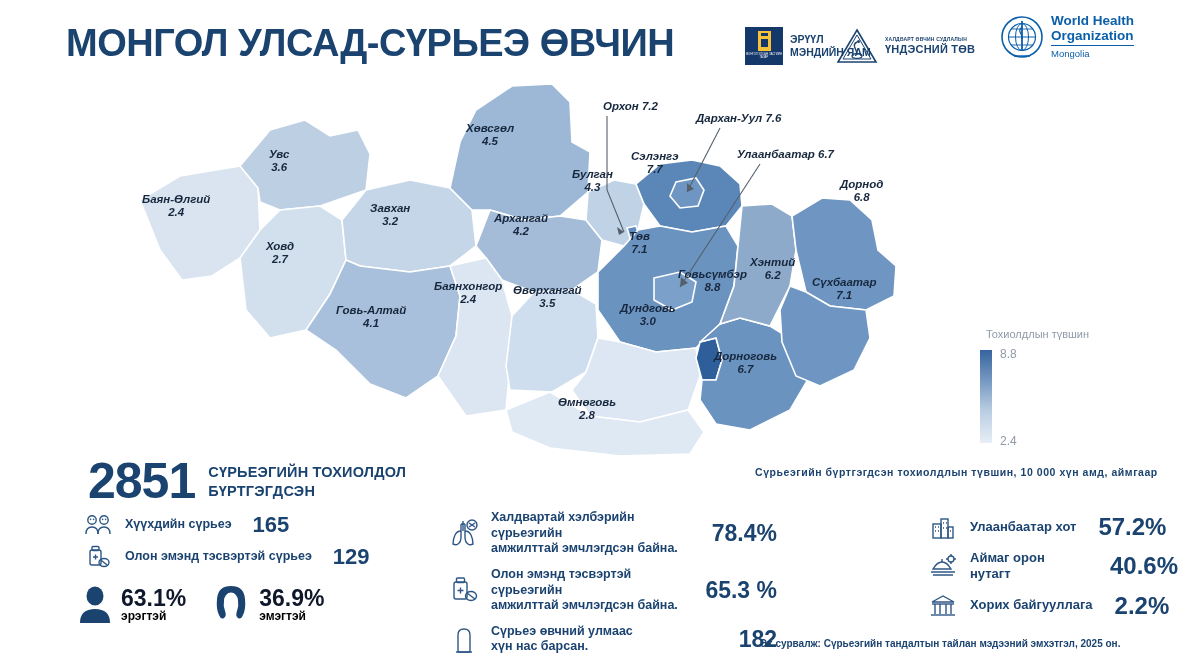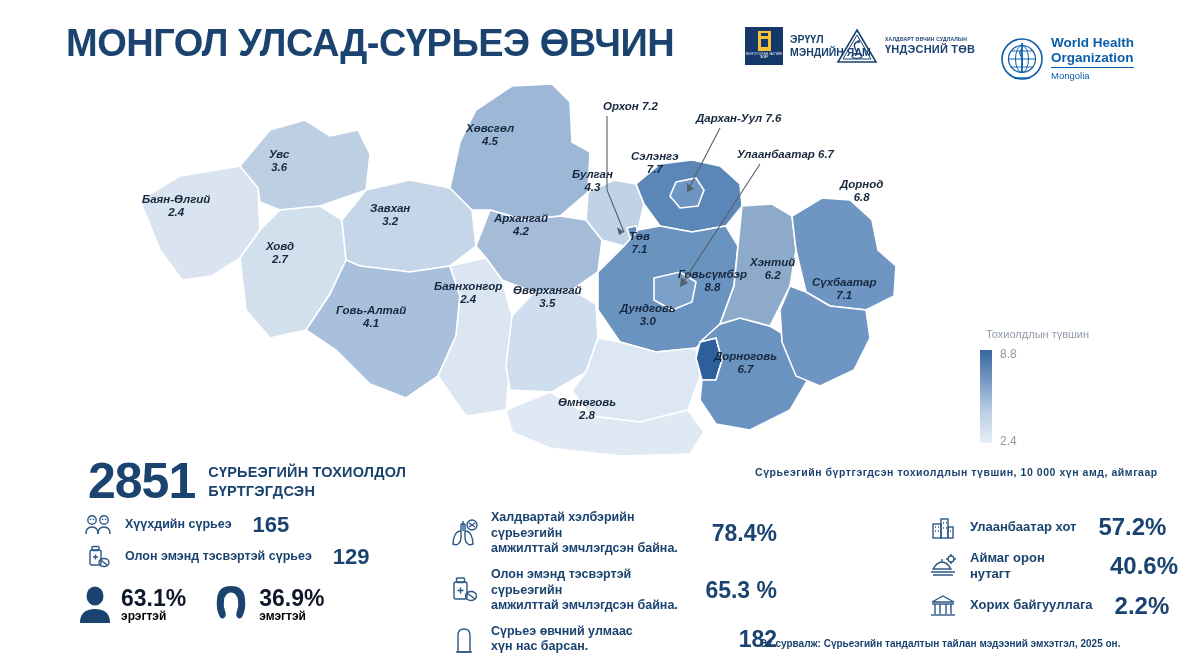--- a/index.html
+++ b/index.html
@@ -15,21 +15,21 @@
   
   #header { position: absolute; left: 0; top: 0; width: 1200px; height: 96px; }
   #title {
     position: absolute; left: 66px; top: 22px;
     font-size: 38px; font-weight: bold; letter-spacing: -0.5px;
     color: #1b4370; white-space: nowrap;
   }
   .logo-group { position: absolute; display: flex; align-items: center; gap: 7px; }
   #logo-moh { left: 745px; top: 27px; }
   #logo-nccd { left: 836px; top: 27px; }
-  #logo-who { left: 1000px; top: 36px; }
+  #logo-who { left: 1000px; top: 14px; }
 
   .moh-emblem {
     width: 38px; height: 38px; background: #15386b;
     display: flex; flex-direction: column; align-items: center; justify-content: center;
     position: relative;
   }
   .moh-emblem .soyombo {
     width: 13px; height: 20px; background: #f5c23a;
     position: relative; margin-top: -2px;
   }

